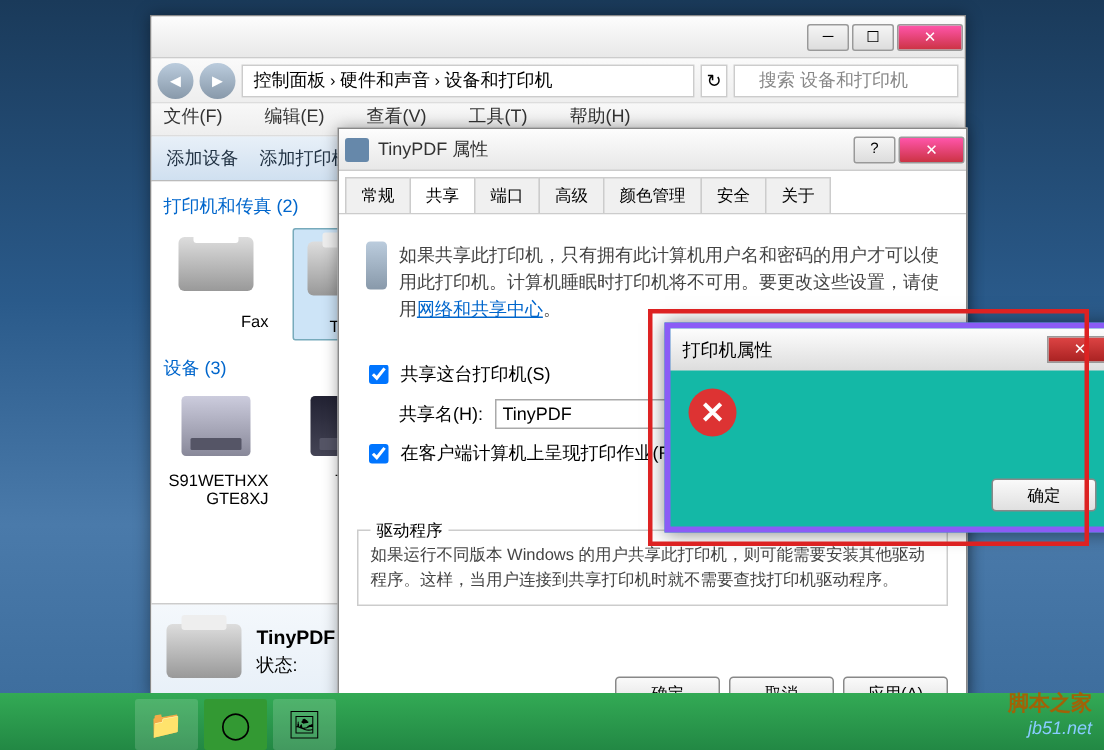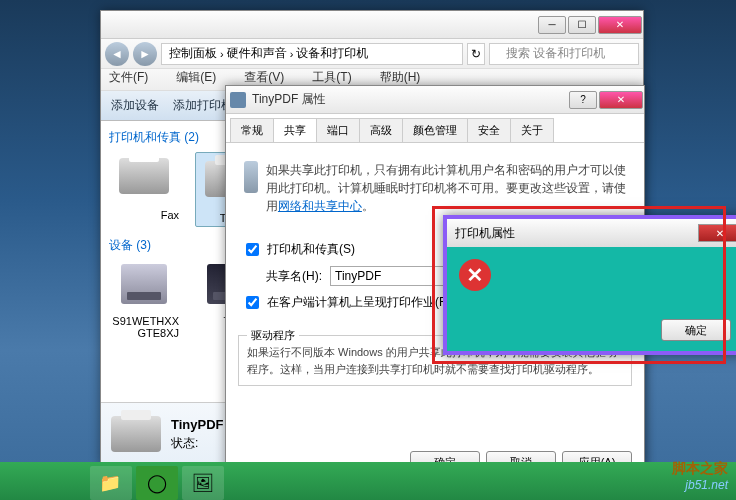--- a/index.html
+++ b/index.html
@@ -41,21 +41,21 @@
 .tab{padding:4px 10px;border:1px solid #ccc;border-bottom:none;background:#f0f0f0;margin-right:-1px;font-size:11px}
 .tab.act{background:#fff;position:relative;z-index:1}
 .tcontent{background:#fff;height:calc(100% - 58px);padding:12px;position:relative}
 .info{display:flex;gap:8px;padding:6px;font-size:11px;line-height:1.5;color:#444}
 .info .sicon{width:32px;height:32px;background:linear-gradient(#bcd,#89a);border-radius:3px}
 .link{color:#06c;text-decoration:underline}
 .frm{margin-top:8px;padding:4px 8px}
 .frmrow{display:flex;align-items:center;gap:8px;margin:8px 0;font-size:11px}
 .frmrow input[type=text]{border:1px solid #aaa;padding:2px 4px;width:150px;height:20px}
 .frmrow input[type=checkbox]{width:13px;height:13px}
-.gbox{border:1px solid #ccc;padding:8px;margin-top:12px;position:relative}
+.gbox{border:1px solid #ccc;padding:8px;margin-top:30px;position:relative}
 .gbox .gt{position:absolute;top:-8px;left:8px;background:#fff;padding:0 4px;font-size:11px}
 .gbox p{font-size:11px;line-height:1.5;color:#444}
 .btnrow{position:absolute;bottom:10px;right:12px;display:flex;gap:6px}
 .btn{min-width:70px;height:22px;background:linear-gradient(#fafafa,#e0e0e0);border:1px solid #888;border-radius:3px;display:flex;align-items:center;justify-content:center;font-size:11px}
 .errwin{position:absolute;left:443px;top:215px;width:304px;height:140px;background:#14b8a6;border:4px solid #8b5cf6;box-shadow:0 0 12px rgba(0,0,0,.5)}
 .errtb{height:28px;background:linear-gradient(#fdfdfd,#ddd);display:flex;align-items:center;padding-left:8px}
 .errtb span{flex:1;font-size:12px}
 .errbody{padding:12px;display:flex;gap:10px}
 .erricon{width:32px;height:32px;border-radius:50%;background:#d33;color:#fff;font-size:20px;font-weight:bold;display:flex;align-items:center;justify-content:center;flex-shrink:0}
 .errtxt{font-size:11px;line-height:1.6}
@@ -168,21 +168,21 @@
     <div class="tab">关于</div>
   </div>
   <div class="tcontent">
     <div class="info">
       <div class="sicon"></div>
       <div><span>如果共享此打印机，只有拥有此计算机用户名和密码的用户才可以使用此打印机。计算机睡眠时打印机将不可用。要更改这些设置，请使用</span><span class="link">网络和共享中心</span>。</div>
     </div>
     <div class="frm">
       <div class="frmrow">
         <input type="checkbox" checked="" style="">
-        <span>打印机和传真(S)</span>
+        <span>共享这台打印机(S)</span>
       </div>
       <div class="frmrow" style="padding-left:20px">
         <span>共享名(H):</span>
         <input type="text" value="TinyPDF" style="">
       </div>
       <div class="frmrow">
         <input type="checkbox" checked="" style="">
         <span>在客户端计算机上呈现打印作业(R)</span>
       </div>
     </div>

